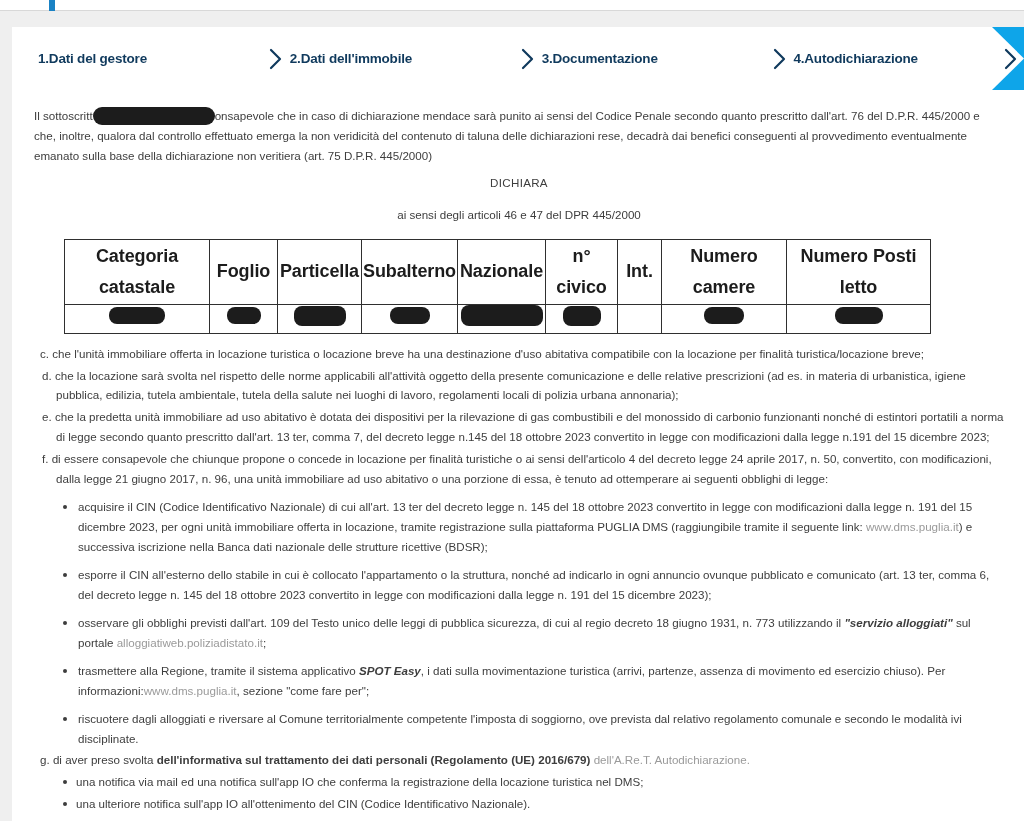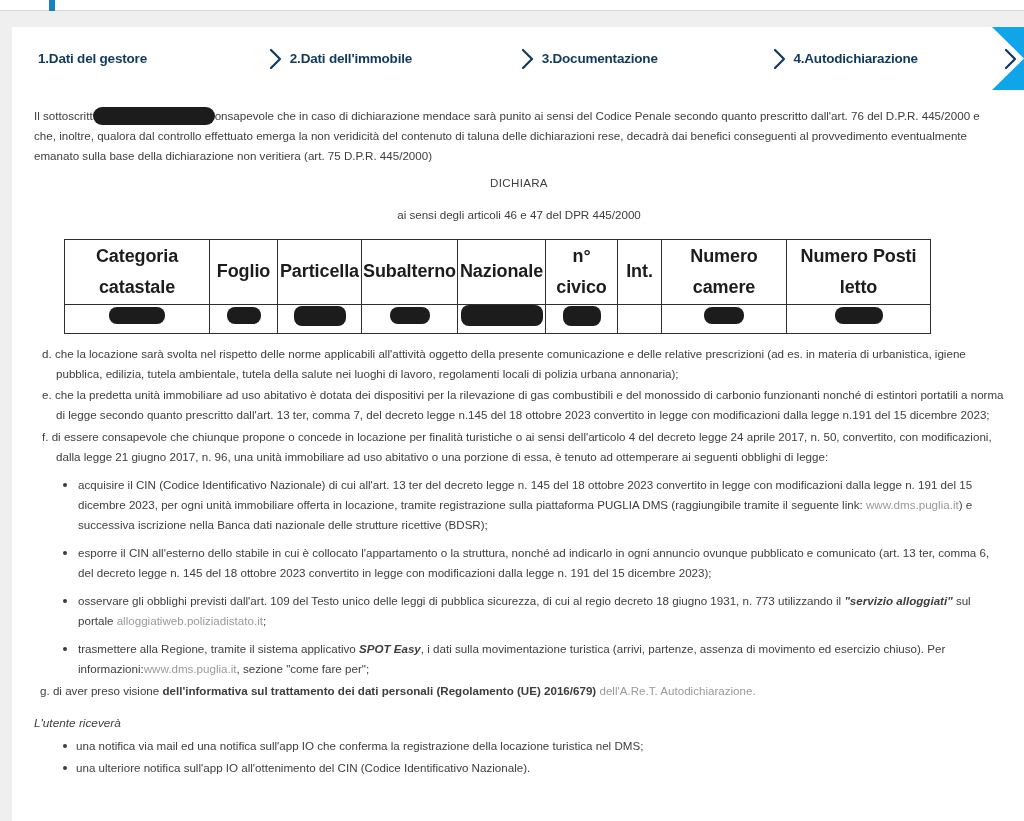--- a/index.html
+++ b/index.html
@@ -303,34 +303,35 @@
             <td><span class="cell-redact" style="width:82px;height:21px;"></span></td>
             <td><span class="cell-redact" style="width:38px;height:20px;"></span></td>
             <td></td>
             <td><span class="cell-redact" style="width:40px;"></span></td>
             <td><span class="cell-redact" style="width:48px;"></span></td>
           </tr>
         </tbody>
       </table>
     </div>
 
+    <p class="item">c. che l'unità immobiliare offerta in locazione turistica o locazione breve ha una destinazione d'uso abitativa compatibile con la locazione per finalità turistica/locazione breve;</p>
     <p class="item-wrap">d. che la locazione sarà svolta nel rispetto delle norme applicabili all'attività oggetto della presente comunicazione e delle relative prescrizioni (ad es. in materia di urbanistica, igiene pubblica, edilizia, tutela ambientale, tutela della salute nei luoghi di lavoro, regolamenti locali di polizia urbana annonaria);</p>
     <p class="item-wrap">e. che la predetta unità immobiliare ad uso abitativo è dotata dei dispositivi per la rilevazione di gas combustibili e del monossido di carbonio funzionanti nonché di estintori portatili a norma di legge secondo quanto prescritto dall'art. 13 ter, comma 7, del decreto legge n.145 del 18 ottobre 2023 convertito in legge con modificazioni dalla legge n.191 del 15 dicembre 2023;</p>
     <p class="item-wrap">f. di essere consapevole che chiunque propone o concede in locazione per finalità turistiche o ai sensi dell'articolo 4 del decreto legge 24 aprile 2017, n. 50, convertito, con modificazioni, dalla legge 21 giugno 2017, n. 96, una unità immobiliare ad uso abitativo o una porzione di essa, è tenuto ad ottemperare ai seguenti obblighi di legge:</p>
 
     <ul class="bl">
       <li><span>acquisire il CIN (Codice Identificativo Nazionale) di cui all'art. 13 ter del decreto legge n. 145 del 18 ottobre 2023 convertito in legge con modificazioni dalla legge n. 191 del 15 dicembre 2023, per ogni unità immobiliare offerta in locazione, tramite registrazione sulla piattaforma PUGLIA DMS (raggiungibile tramite il seguente link: </span><span class="lnk">www.dms.puglia.it</span><span>) e successiva iscrizione nella Banca dati nazionale delle strutture ricettive (BDSR);</span></li>
       <li><span>esporre il CIN all'esterno dello stabile in cui è collocato l'appartamento o la struttura, nonché ad indicarlo in ogni annuncio ovunque pubblicato e comunicato (art. 13 ter, comma 6, del decreto legge n. 145 del 18 ottobre 2023 convertito in legge con modificazioni dalla legge n. 191 del 15 dicembre 2023);</span></li>
       <li><span>osservare gli obblighi previsti dall'art. 109 del Testo unico delle leggi di pubblica sicurezza, di cui al regio decreto 18 giugno 1931, n. 773 utilizzando il </span><span class="bi">"servizio alloggiati"</span><span> sul portale </span><span class="lnk">alloggiatiweb.poliziadistato.it</span><span>;</span></li>
       <li><span>trasmettere alla Regione, tramite il sistema applicativo </span><span class="bi">SPOT Easy</span><span>, i dati sulla movimentazione turistica (arrivi, partenze, assenza di movimento ed esercizio chiuso). Per informazioni:</span><span class="lnk">www.dms.puglia.it</span><span>, sezione "come fare per";</span></li>
+      <li><span>riscuotere dagli alloggiati e riversare al Comune territorialmente competente l'imposta di soggiorno, ove prevista dal relativo regolamento comunale e secondo le modalità ivi disciplinate.</span></li>
     </ul>
 
-    <p class="g-item"><span>g. di aver preso visione </span><span class="b">dell'informativa sul trattamento dei dati personali (Regolamento (UE) 2016/679)</span><span class="muted"> dell'A.Re.T. Autodichiarazione.</span></p>
-
-    <p class="utente">L'utente riceverà</p>
+    <p class="g-item"><span>g. di aver preso svolta </span><span class="b">dell'informativa sul trattamento dei dati personali (Regolamento (UE) 2016/679)</span><span class="muted"> dell'A.Re.T. Autodichiarazione.</span></p>
+
 
     <ul class="bl2">
       <li>una notifica via mail ed una notifica sull'app IO che conferma la registrazione della locazione turistica nel DMS;</li>
       <li>una ulteriore notifica sull'app IO all'ottenimento del CIN (Codice Identificativo Nazionale).</li>
     </ul>
 
   </div>
 </div>
 
 </body></html>

